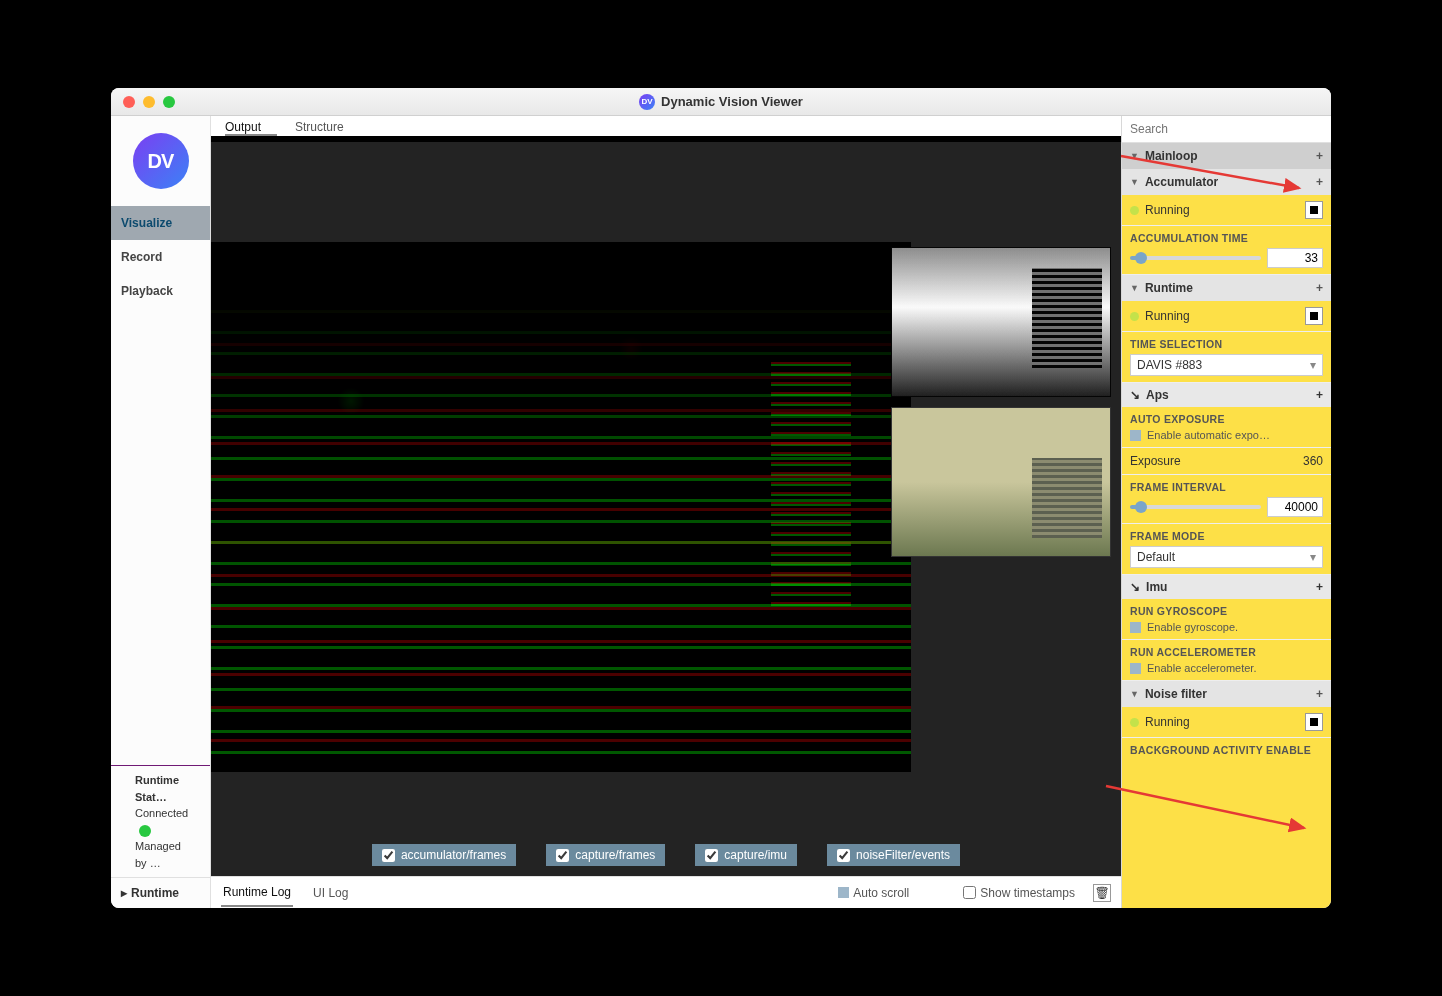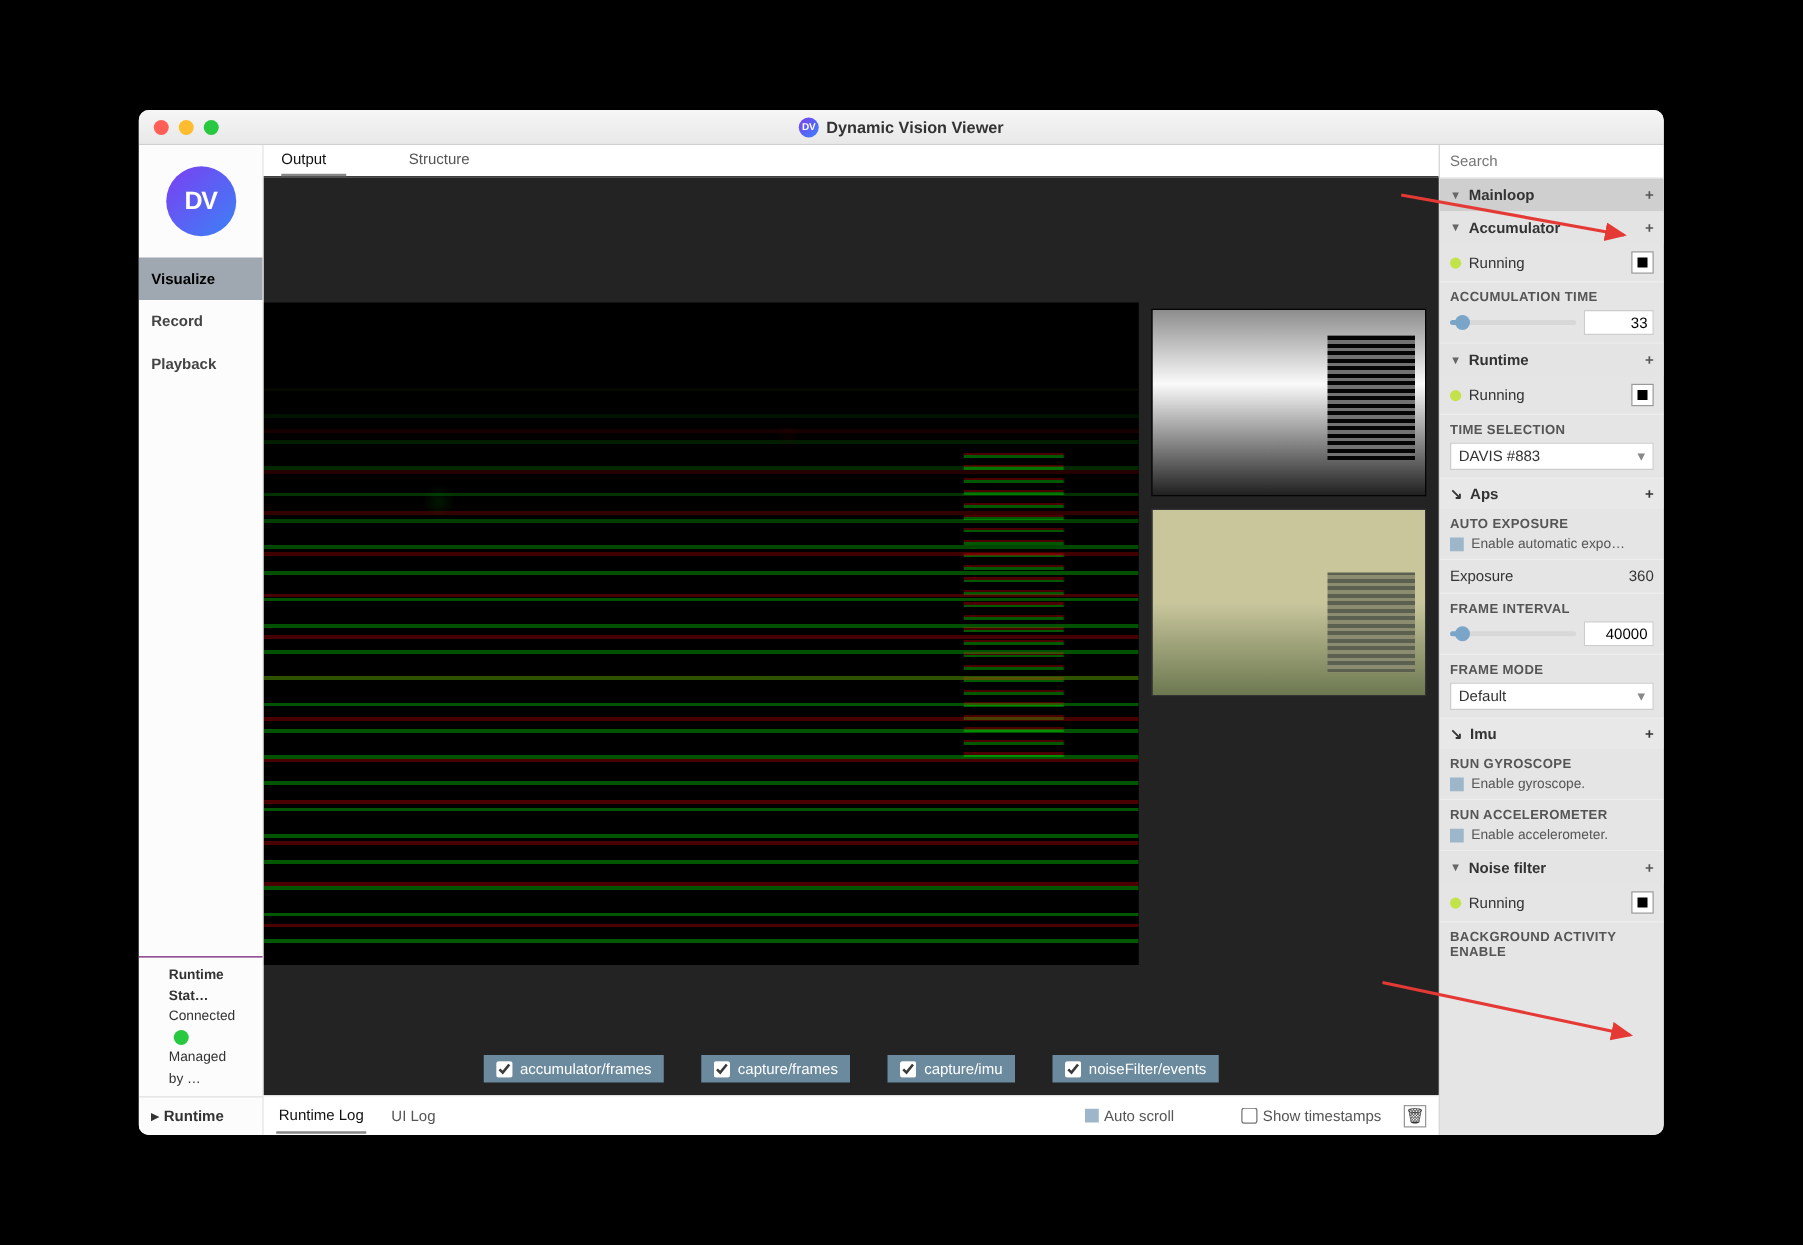--- a/index.html
+++ b/index.html
@@ -84,21 +84,21 @@
 }
 .nav-item {
   padding: 10px 10px;
   font-size: 12px;
   font-weight: 600;
   cursor: pointer;
   color:#444;
 }
 .nav-item.active {
   background: #9fa8b0;
-  color: #000000;
+  color: #0c4a6e;
 }
 .left-footer {
   margin-top: auto;
   padding: 6px 24px;
   font-size: 11px;
   line-height: 1.5;
   border-top: 1px solid #701a75;
 }
 .left-footer .status-ok {
   display:inline-block; width:12px; height:12px; border-radius:50%; background:#28c840; vertical-align:middle; margin-left:4px;
@@ -113,24 +113,23 @@
 
 
 .center {
   flex: 1;
   display:flex;
   flex-direction:column;
   background:#fff;
 }
 .tabs {
   height: 26px;
-  border-bottom: 1px solid #000000;
+  border-bottom: 6px solid #000000;
   display:flex;
   padding-left: 14px;
-  gap: 32px;
 }
 .tab {
   padding: 4px 16px 4px 0;
   margin-right: 18px;
   font-size: 12px;
   color:#555;
   cursor:pointer;
 }
 .tab.active { border-bottom: 2px solid #888; color:#111; font-weight:500;}
 .viewport {
@@ -187,25 +186,25 @@
   gap:18px;
 }
 .log-tab { font-size:12px; padding:6px 2px; cursor:pointer; color:#555;}
 .log-tab.active { border-bottom:2px solid #888; color:#111;}
 .log-spacer{flex:1;}
 .log-check{display:flex;align-items:center;gap:4px;font-size:12px;color:#555;padding-left:36px;}
 .trash{width:18px;height:18px;border:1px solid #999;display:flex;align-items:center;justify-content:center;font-size:12px;cursor:pointer;}
 
 
 .right {
-  width:180px;
+  width:210px;
   border-left:1px solid #d8d8d8;
   display:flex; flex-direction:column;
   overflow-y:auto;
-  background:#e5e5e5;
+  background:#fde047;
 }
 .search-box {
   border:none; outline:none; padding:6px 8px; font-size:12px;
   border-bottom:1px solid #e0e0e0; background:#fff;
 }
 .section-head {
   background:#cfcfcf;
   padding:6px 8px;
   font-weight:700;
   font-size:12px;

